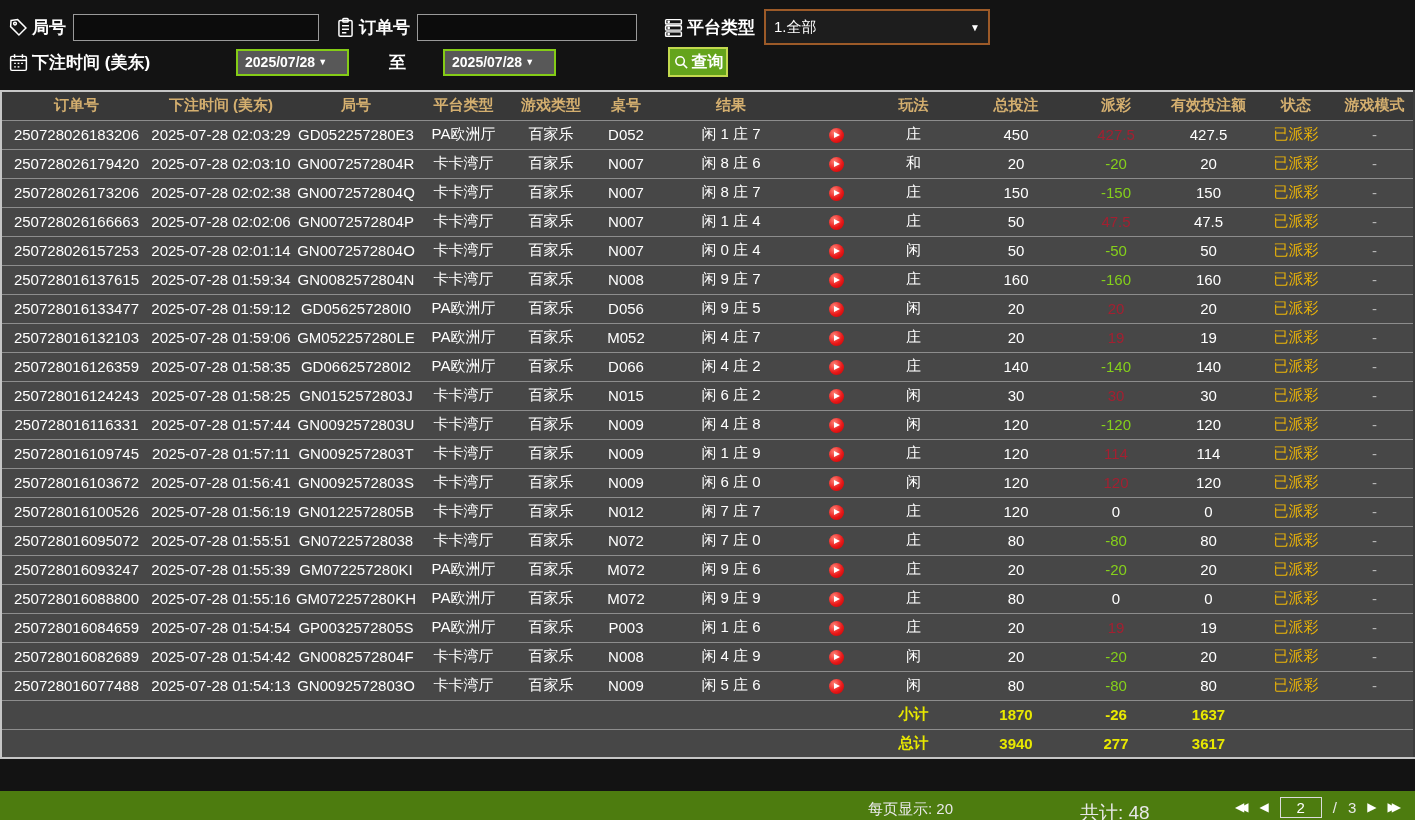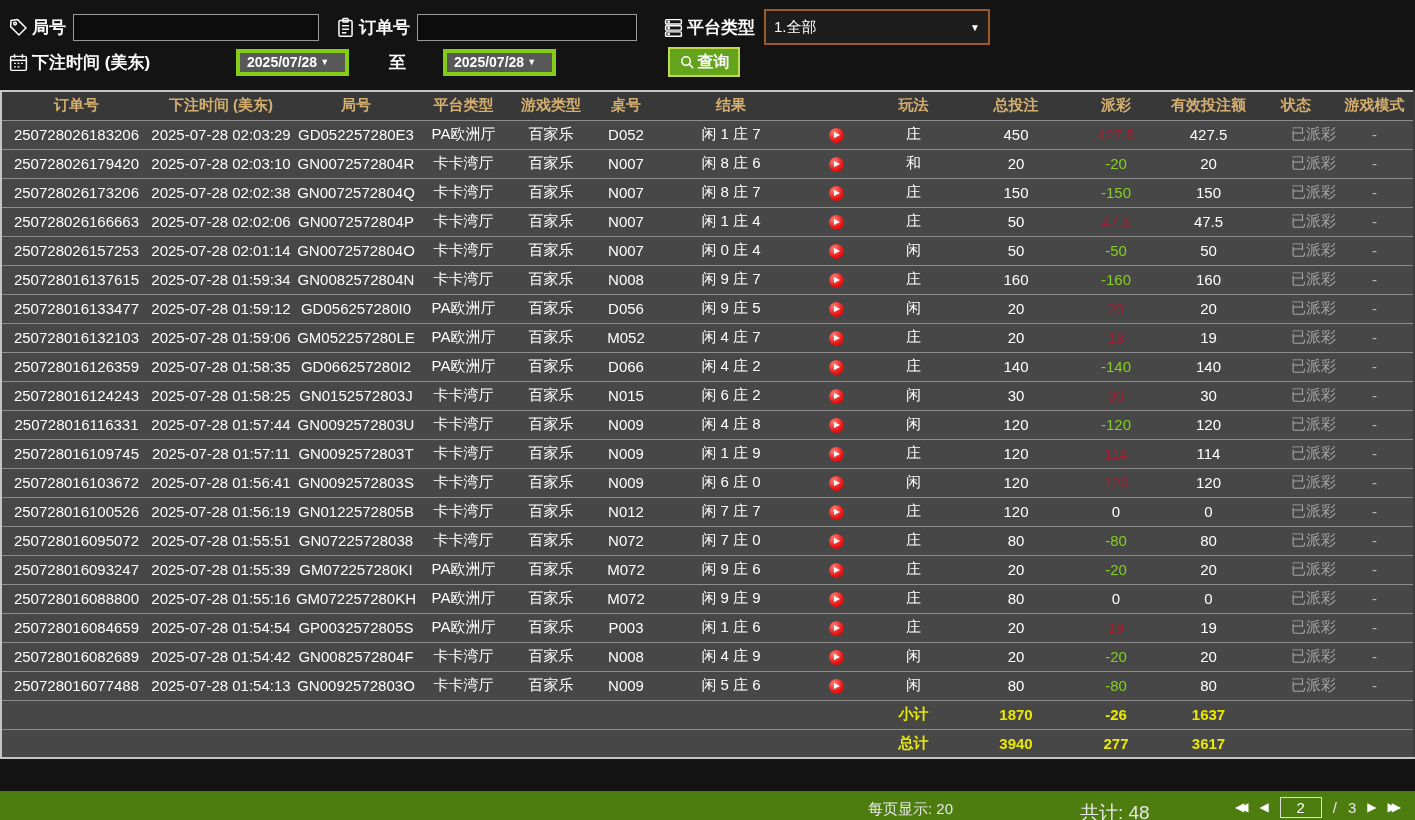--- a/index.html
+++ b/index.html
@@ -17,45 +17,45 @@
   .ftext { background:#0c0c0c; border:1px solid #9a9a9a; height:27px; color:#fff;
     font-size:15px; padding:0 6px; outline:none; }
   .w1 { width:246px; margin-left:7px; }
   .w2 { width:220px; margin-left:7px; }
   .ml14 { margin-left:16px; }
   .ml26 { margin-left:26px; }
   .fselect { width:226px; height:26px; margin-left:9px; background:#1d1d1d;
     border:2px solid #9c5a28; display:flex; align-items:center; color:#fff;
     font-size:15px; padding:16px 8px; cursor:pointer; }
   .fselect .caret { margin-left:auto; font-size:10px; color:#fff; }
-  .fdate { height:27px; background:#585858; border:4px solid #84cc16; color:#fff;
+  .fdate { height:27px; background:#585858; border:2px solid #84cc16; color:#fff;
     font-weight:bold; font-size:14px; display:flex; align-items:center;
     padding:0 7px; cursor:pointer; }
   .fdate .caret { font-size:9px; margin-left:3px; }
   .d1 { margin-left:86px; width:113px; }
   .tolabel { color:#fff; font-weight:bold; font-size:17px; margin-left:40px; }
   .d2 { margin-left:37px; width:113px; }
-  .search-btn { margin-left:112px; height:30px; width:72px; background:#64a41c;
+  .search-btn { margin-left:112px; height:30px; width:60px; background:#64a41c;
     border:2px solid #c2d94e; color:#fff; font-weight:bold; font-size:16px;
     display:flex; align-items:center; justify-content:center; gap:2px; cursor:pointer;
     font-family:"Liberation Sans", sans-serif; }
   .search-btn svg { width:17px; height:17px; }
 
   
   table.btable { width:1413px; border-collapse:collapse; table-layout:fixed;
     border:2px solid #c6c6c6; border-right-color:#3d3d3d; }
   thead th { background:#383838; color:#d4af6f; font-weight:bold; font-size:15px;
     height:29px; text-align:center; white-space:nowrap; overflow:hidden; }
   tbody td { background:#474747; color:#fff; font-size:15px; height:29px;
     text-align:center; border-top:1px solid #8d8d8d; white-space:nowrap; overflow:hidden; }
   thead tr { border-bottom:1px solid #9d9d9d; }
   .pay-pos { color:#a32031; }
   .pay-neg { color:#85d01b; }
   .pay-zero { color:#ffffff; }
-  .status-paid { color:#a3a3a3;text-align:right; }
+  .status-paid { color:#eab308; }
   .dim { color:#b5b5b5; }
   tr.summary td { color:#e9e900; font-weight:bold; }
   .play { display:inline-block; width:15px; height:15px; border-radius:50%;
     background:radial-gradient(circle at 35% 30%, #ff8377 0%, #ea1a1a 55%, #bf0000 100%);
     position:relative; vertical-align:middle; cursor:pointer; }
   .play::after { content:''; position:absolute; left:5px; top:4px; width:0; height:0;
     border-left:6px solid #fff; border-top:3.5px solid transparent;
     border-bottom:3.5px solid transparent; }
 
   

